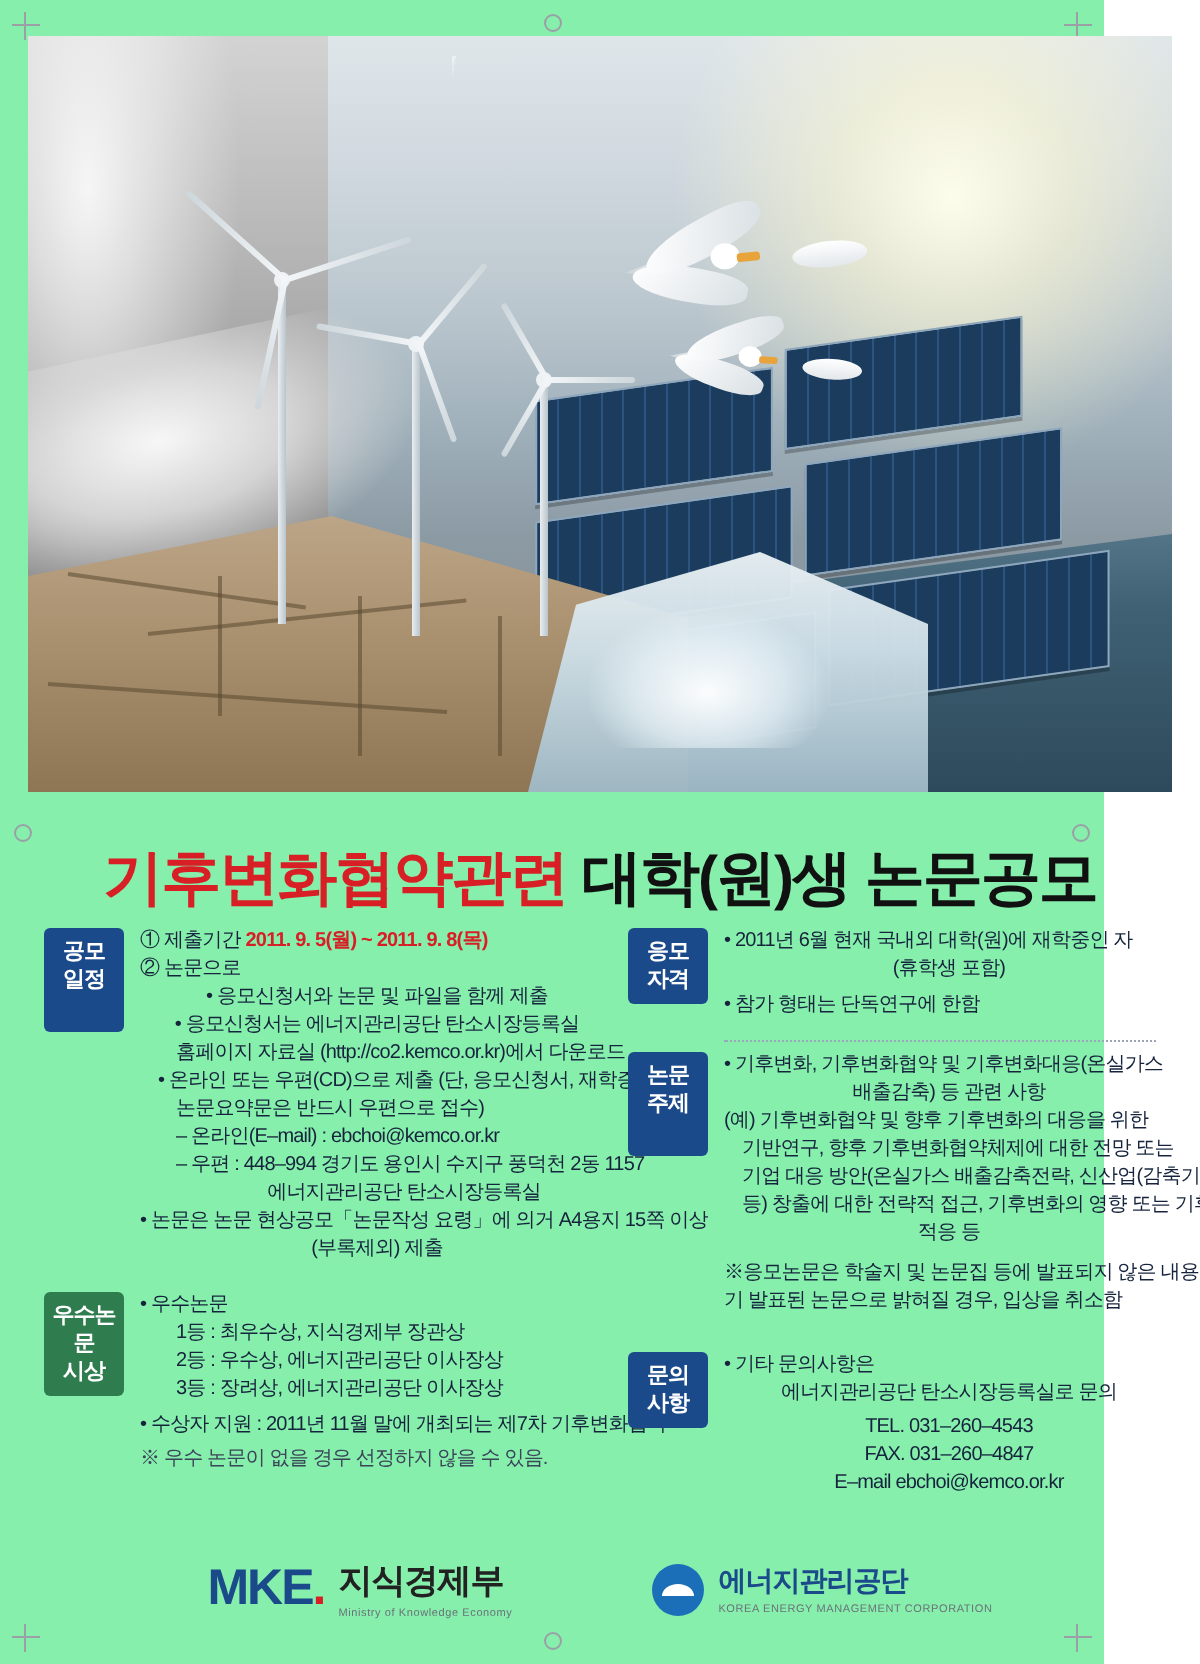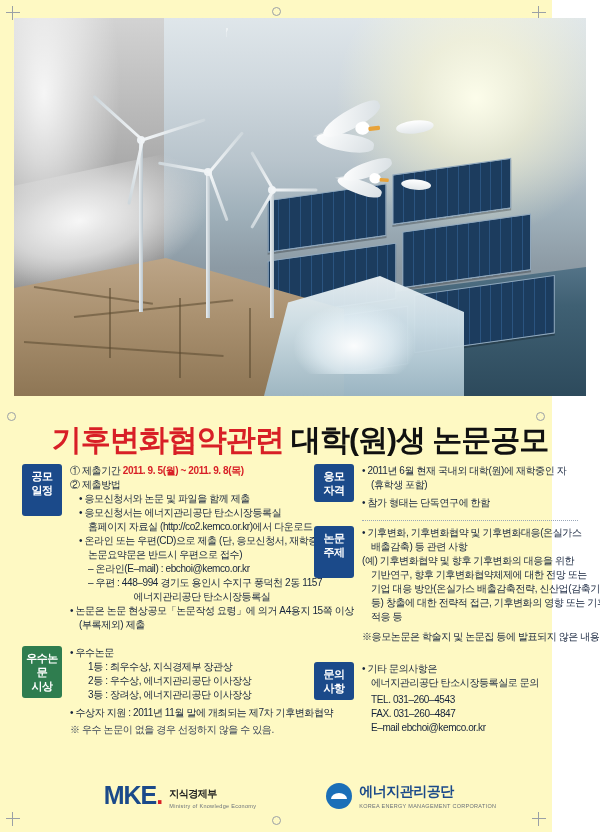--- a/index.html
+++ b/index.html
@@ -13,21 +13,21 @@
     color: #111;
     position: relative;
     overflow: hidden;
   }
 
   
   #poster {
     position: absolute;
     left: 0; top: 0;
     width: 552px; height: 832px;
-    background: #fef9c3;
+    background: #86efac;
   }
 
   
   .reg {
     position: absolute;
     width: 14px; height: 14px;
     pointer-events: none;
   }
   .reg:before, .reg:after {
     content: ""; position: absolute; background: #9aa0a6;
@@ -215,38 +215,38 @@
   .tag.green { background: #2f7d4f; }
   .tag.tall { min-height: 52px; }
   .body {
     margin-left: 48px;
     font-size: 10px;
     line-height: 14px;
     color: #15233c;
     letter-spacing: -0.4px;
   }
   .body .l { display: block; white-space: nowrap; }
-  .body .ind { padding-left: 9px; }
+  .body .ind { padding-left: 9px; text-align: center; }
   .body .ind2 { padding-left: 18px; }
   .red { color: #d81f26; font-weight: 700; }
   .note { font-size: 10px; color: #3a4559; }
 
   hr.sep { border: none; border-top: 1px dotted #9aa7b8; margin: 6px 0 5px 48px; }
 
   
   #footer {
     position: absolute; left: 0; bottom: 22px; width: 600px;
     display: flex; justify-content: center; align-items: center; gap: 70px;
   }
   .logo { display: flex; align-items: center; gap: 7px; }
   .mke-mark {
     font-size: 25px; font-weight: 700; color: #1b4a8a; letter-spacing: -1px;
   }
   .mke-mark .dot { color: #d81f26; }
-  .logo-txt-main { font-size: 10px; font-weight: 700; color: #222; letter-spacing: -0.5px; }
+  .logo-txt-main { font-size: 17px; font-weight: 700; color: #222; letter-spacing: -0.5px; }
   .logo-txt-sub { font-size: 5.5px; color: #6a7179; letter-spacing: .3px; display:block; margin-top:2px;}
   .kemco-mark {
     width: 26px; height: 26px; border-radius: 50%;
     background: #1b6fb8; position: relative;
   }
   .kemco-mark:after {
     content:""; position:absolute; left:5px; top:10px; width:16px; height:6px;
     background:#fff; border-radius: 50% 50% 0 0 / 100% 100% 0 0;
   }
   .kemco-txt { font-size: 14px; font-weight: 700; color: #1b4a8a; letter-spacing: -0.5px; }
@@ -347,21 +347,21 @@
   </div>
 
   <div id="content">
 
     <div class="col-left">
 
       <div class="blk">
         <div class="tag tall">공모<br>일정</div>
         <div class="body">
           <span class="l">① 제출기간  <span class="red">2011. 9. 5(월) ~ 2011. 9. 8(목)</span></span>
-          <span class="l">② 제출방법</span>
+          <span class="l">② 논문으로</span>
           <span class="l ind">• 응모신청서와 논문 및 파일을 함께 제출</span>
           <span class="l ind">• 응모신청서는 에너지관리공단 탄소시장등록실</span>
           <span class="l ind2">홈페이지 자료실 (http://co2.kemco.or.kr)에서 다운로드</span>
           <span class="l ind">• 온라인 또는 우편(CD)으로 제출 (단, 응모신청서, 재학증명서,</span>
           <span class="l ind2">논문요약문은 반드시 우편으로 접수)</span>
           <span class="l ind2">– 온라인(E–mail) : ebchoi@kemco.or.kr</span>
           <span class="l ind2">– 우편 : 448–994 경기도 용인시 수지구 풍덕천 2동 1157</span>
           <span class="l ind2" style="padding-left:36px;text-align:center;">에너지관리공단 탄소시장등록실</span>
           <span class="l">• 논문은 논문 현상공모「논문작성 요령」에 의거 A4용지 15쪽 이상</span>
           <span class="l ind">(부록제외) 제출</span>
@@ -401,20 +401,21 @@
           <span class="l">• 기후변화, 기후변화협약 및 기후변화대응(온실가스</span>
           <span class="l ind">배출감축) 등 관련 사항</span>
           <span class="l">(예) 기후변화협약 및 향후 기후변화의 대응을 위한</span>
           <span class="l ind">기반연구, 향후 기후변화협약체제에 대한 전망 또는</span>
           <span class="l ind">기업 대응 방안(온실가스 배출감축전략, 신산업(감축기술, 탄소시장</span>
           <span class="l ind">등) 창출에 대한 전략적 접근, 기후변화의 영향 또는 기후변화에의</span>
           <span class="l ind">적응 등</span>
         </div>
         <div class="body" style="margin-top:6px;">
           <span class="l">※응모논문은 학술지 및 논문집 등에 발표되지 않은 내용이어야 하며,</span>
+          <span class="l">기 발표된 논문으로 밝혀질 경우, 입상을 취소함</span>
         </div>
       </div>
 
       <div class="blk" style="margin-top:18px;">
         <div class="tag">문의<br>사항</div>
         <div class="body">
           <span class="l">• 기타 문의사항은</span>
           <span class="l ind">에너지관리공단 탄소시장등록실로 문의</span>
           <span class="l ind" style="margin-top:3px;">TEL.    031–260–4543</span>
           <span class="l ind">FAX.    031–260–4847</span>

